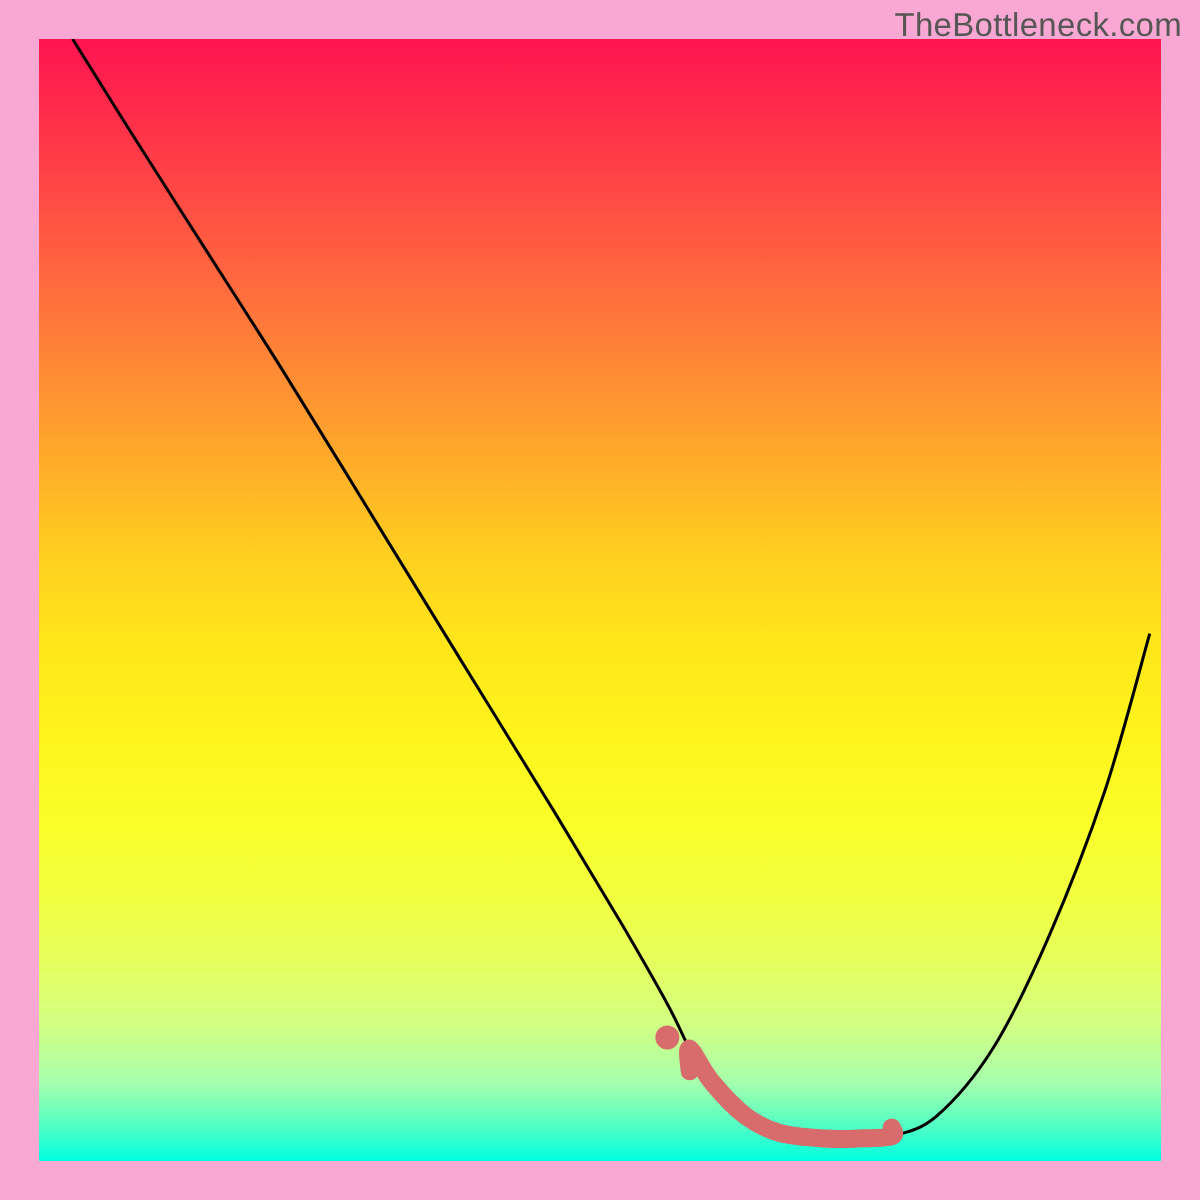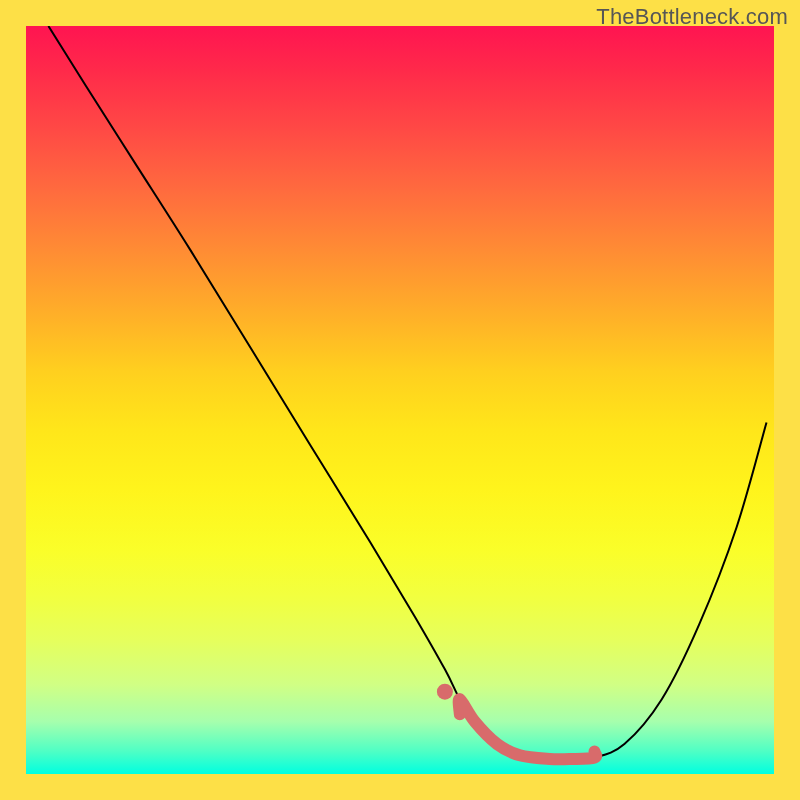--- a/index.html
+++ b/index.html
@@ -1,21 +1,21 @@
 <!DOCTYPE html>
 <html><head>
 <meta charset="utf-8">
 <style>
   * { margin: 0; padding: 0; box-sizing: border-box; }
   html, body { width: 800px; height: 800px; overflow: hidden; background: #000; }
   .container {
     position: relative;
     width: 800px;
     height: 800px;
-    background: #fde047;
+    background: #f9a8d4;
     text-align: center;
   }
   .watermark {
     position: absolute;
     top: 4px;
     right: 12px;
     font-family: Arial, Helvetica, sans-serif;
     font-size: 22px;
     font-weight: 400;
     color: #565656;

